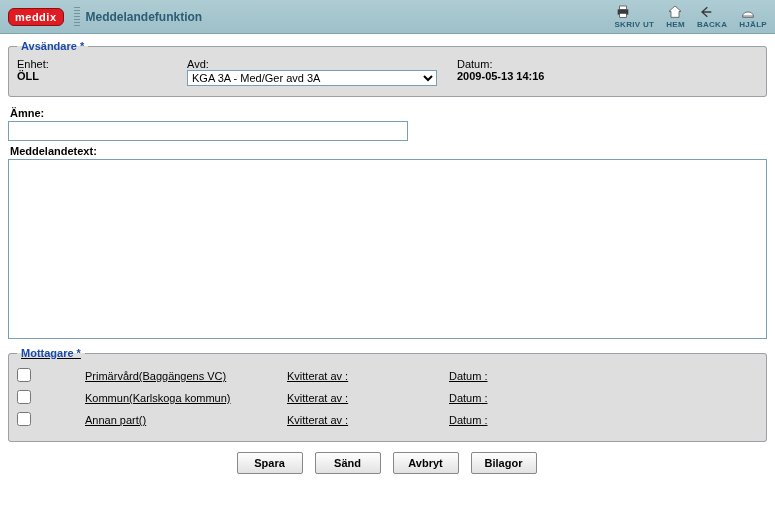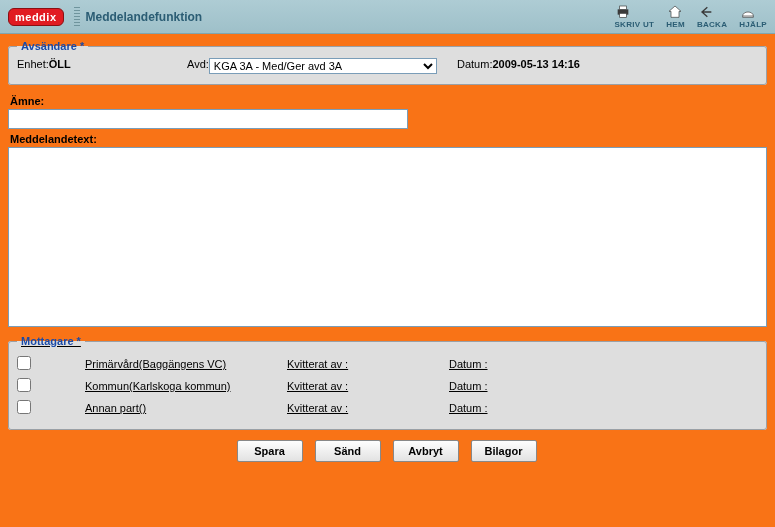--- a/index.html
+++ b/index.html
@@ -53,40 +53,40 @@
     align-items: flex-start;
     color: #2b5d74;
     font-size: 8px;
     font-weight: bold;
     letter-spacing: 0.3px;
     cursor: pointer;
   }
   .tool svg { width: 18px; height: 16px; }
   .content {
     padding: 6px 8px 8px 8px;
-    background: #f97316;
+    background: #ffffff;
     height: calc(100% - 34px);
     display: flex;
     flex-direction: column;
   }
   fieldset {
     border: 1px solid #9aa0a6;
     border-radius: 3px;
     padding: 6px 8px 10px 8px;
     background: #dedede;
     margin-bottom: 6px;
   }
   legend {
     color: #1a4aa8;
     font-weight: bold;
     font-size: 11px;
     padding: 0 4px;
   }
   .row { display: flex; gap: 20px; }
-  .col { display: flex; flex-direction: row; }
+  .col { display: flex; flex-direction: column; }
   .lbl { font-size: 11px; }
   .boldv { font-weight: bold; }
   .col-enhet { width: 150px; }
   .col-avd { width: 250px; }
   .col-sign { width: 170px; }
   .col-date { flex: 1; }
   select.avd {
     width: 250px;
     font-size: 11px;
     background: #fff;

